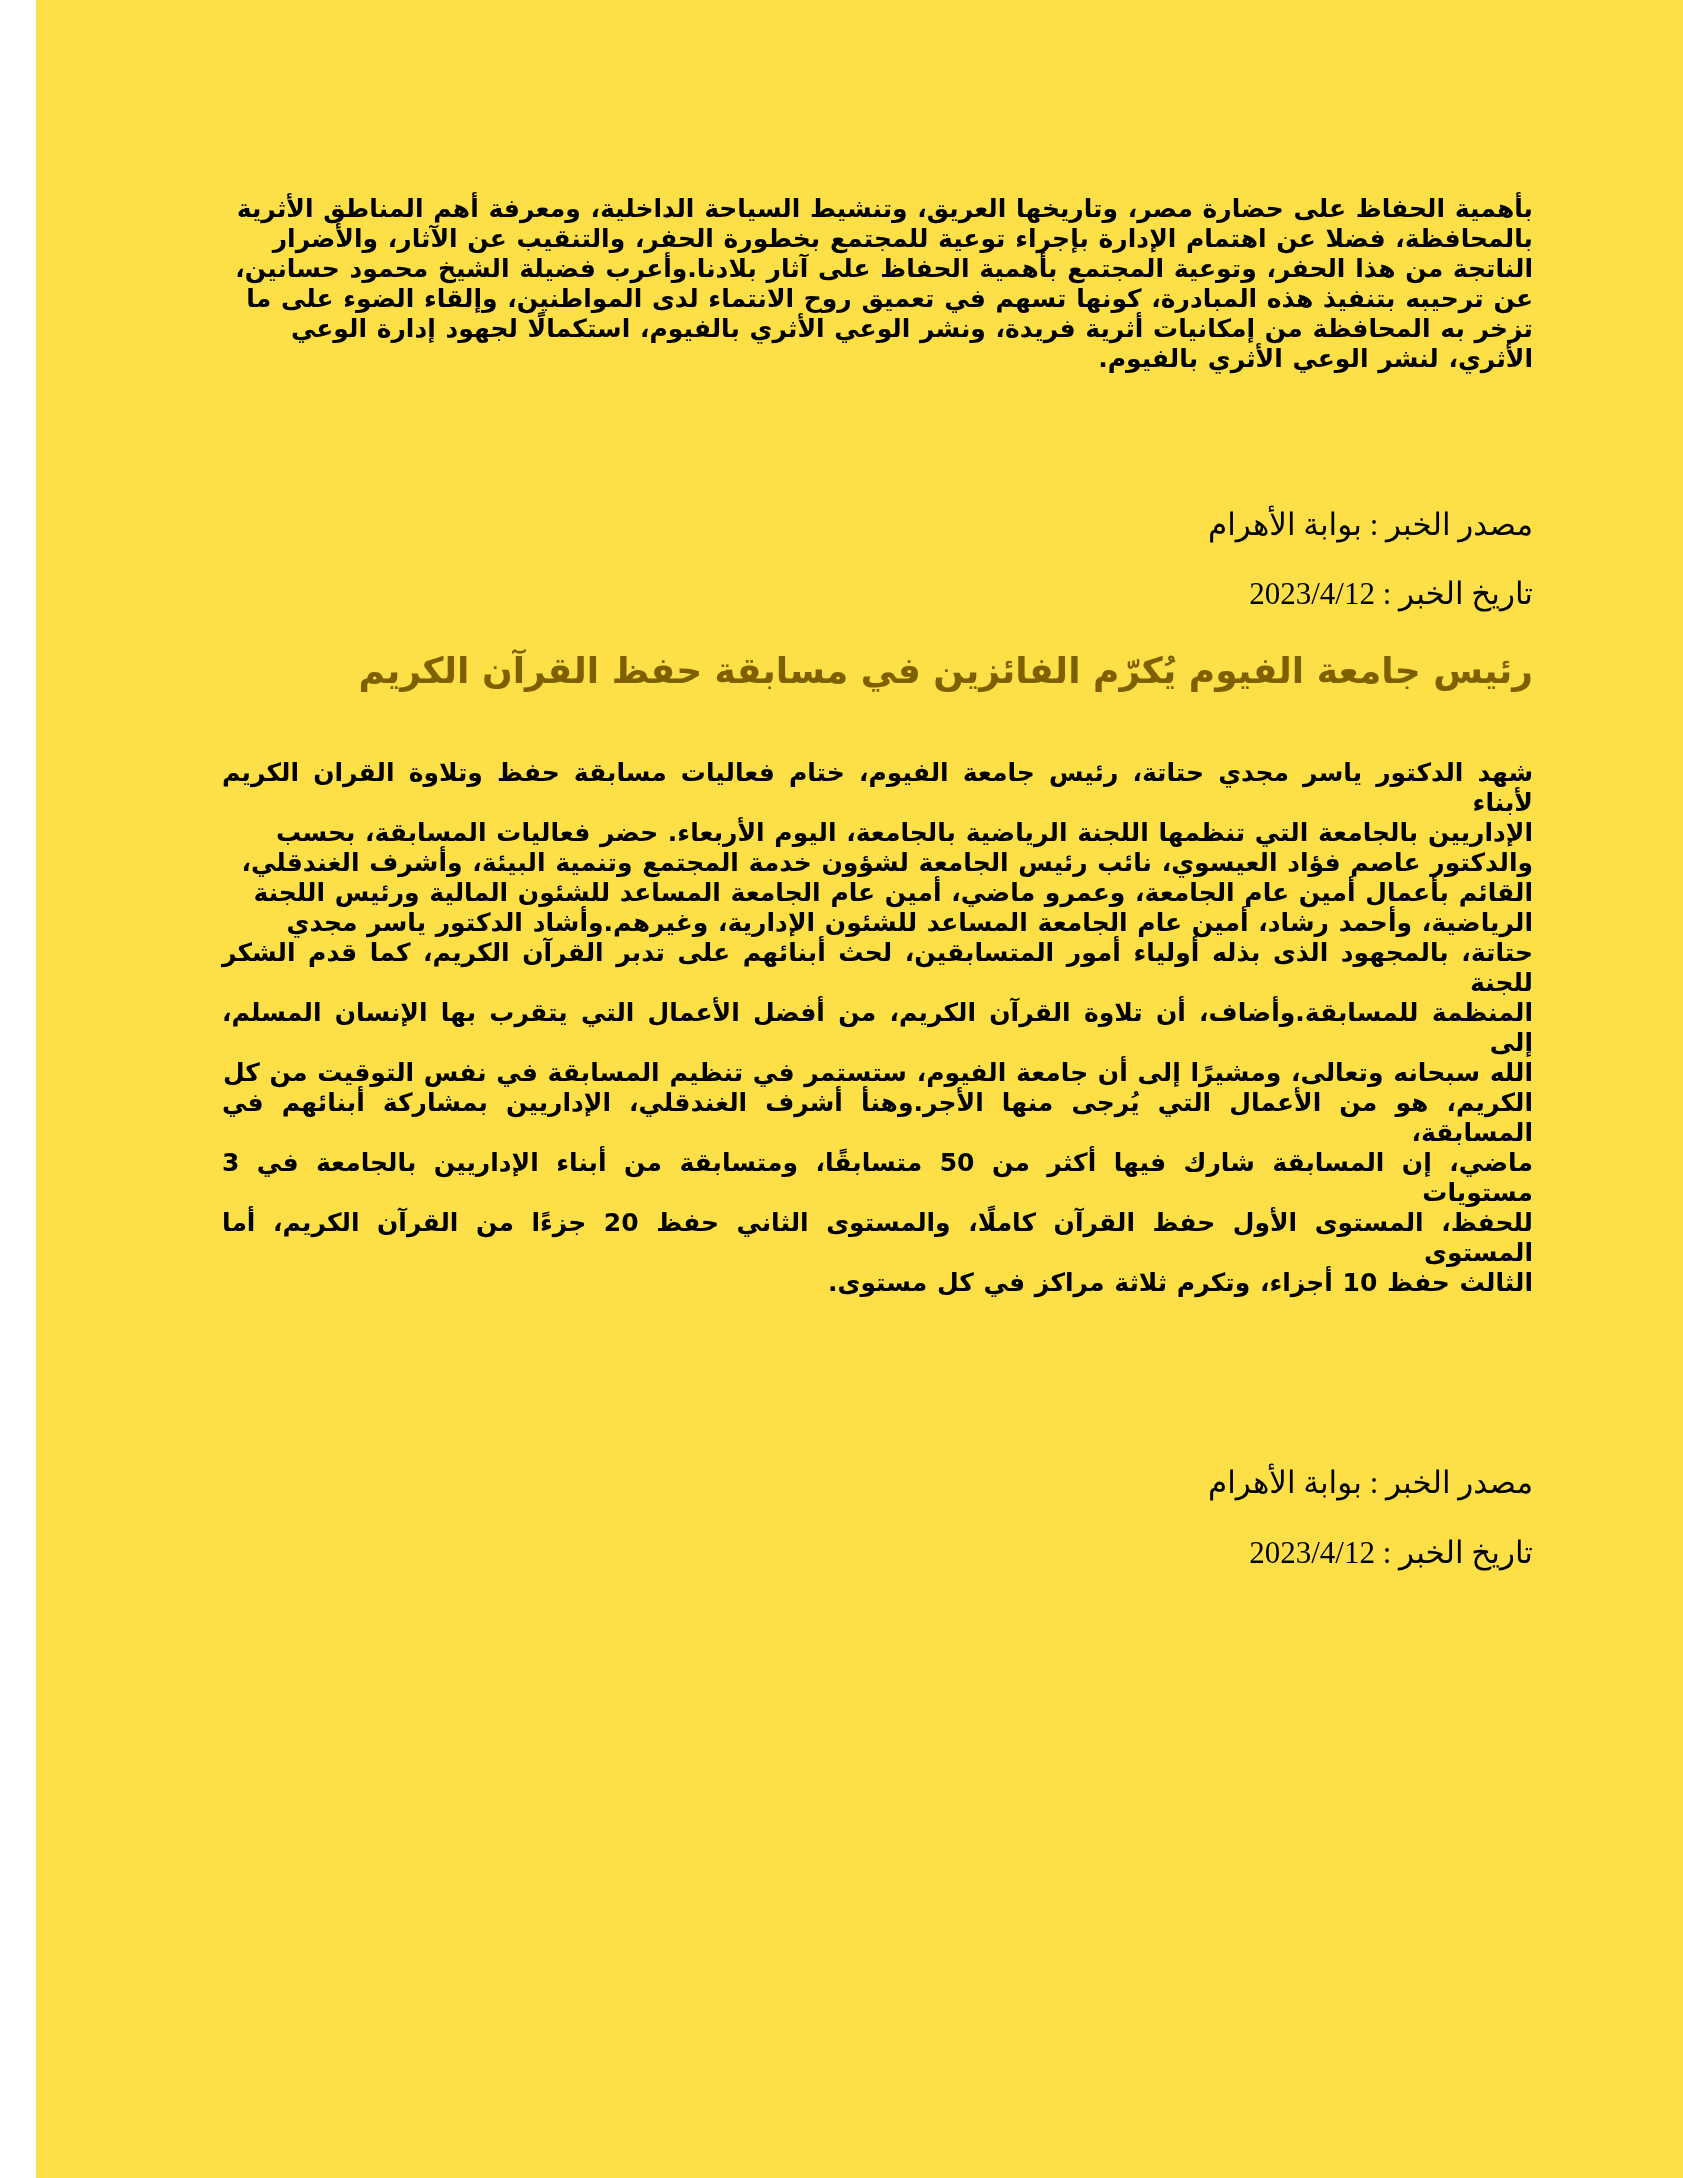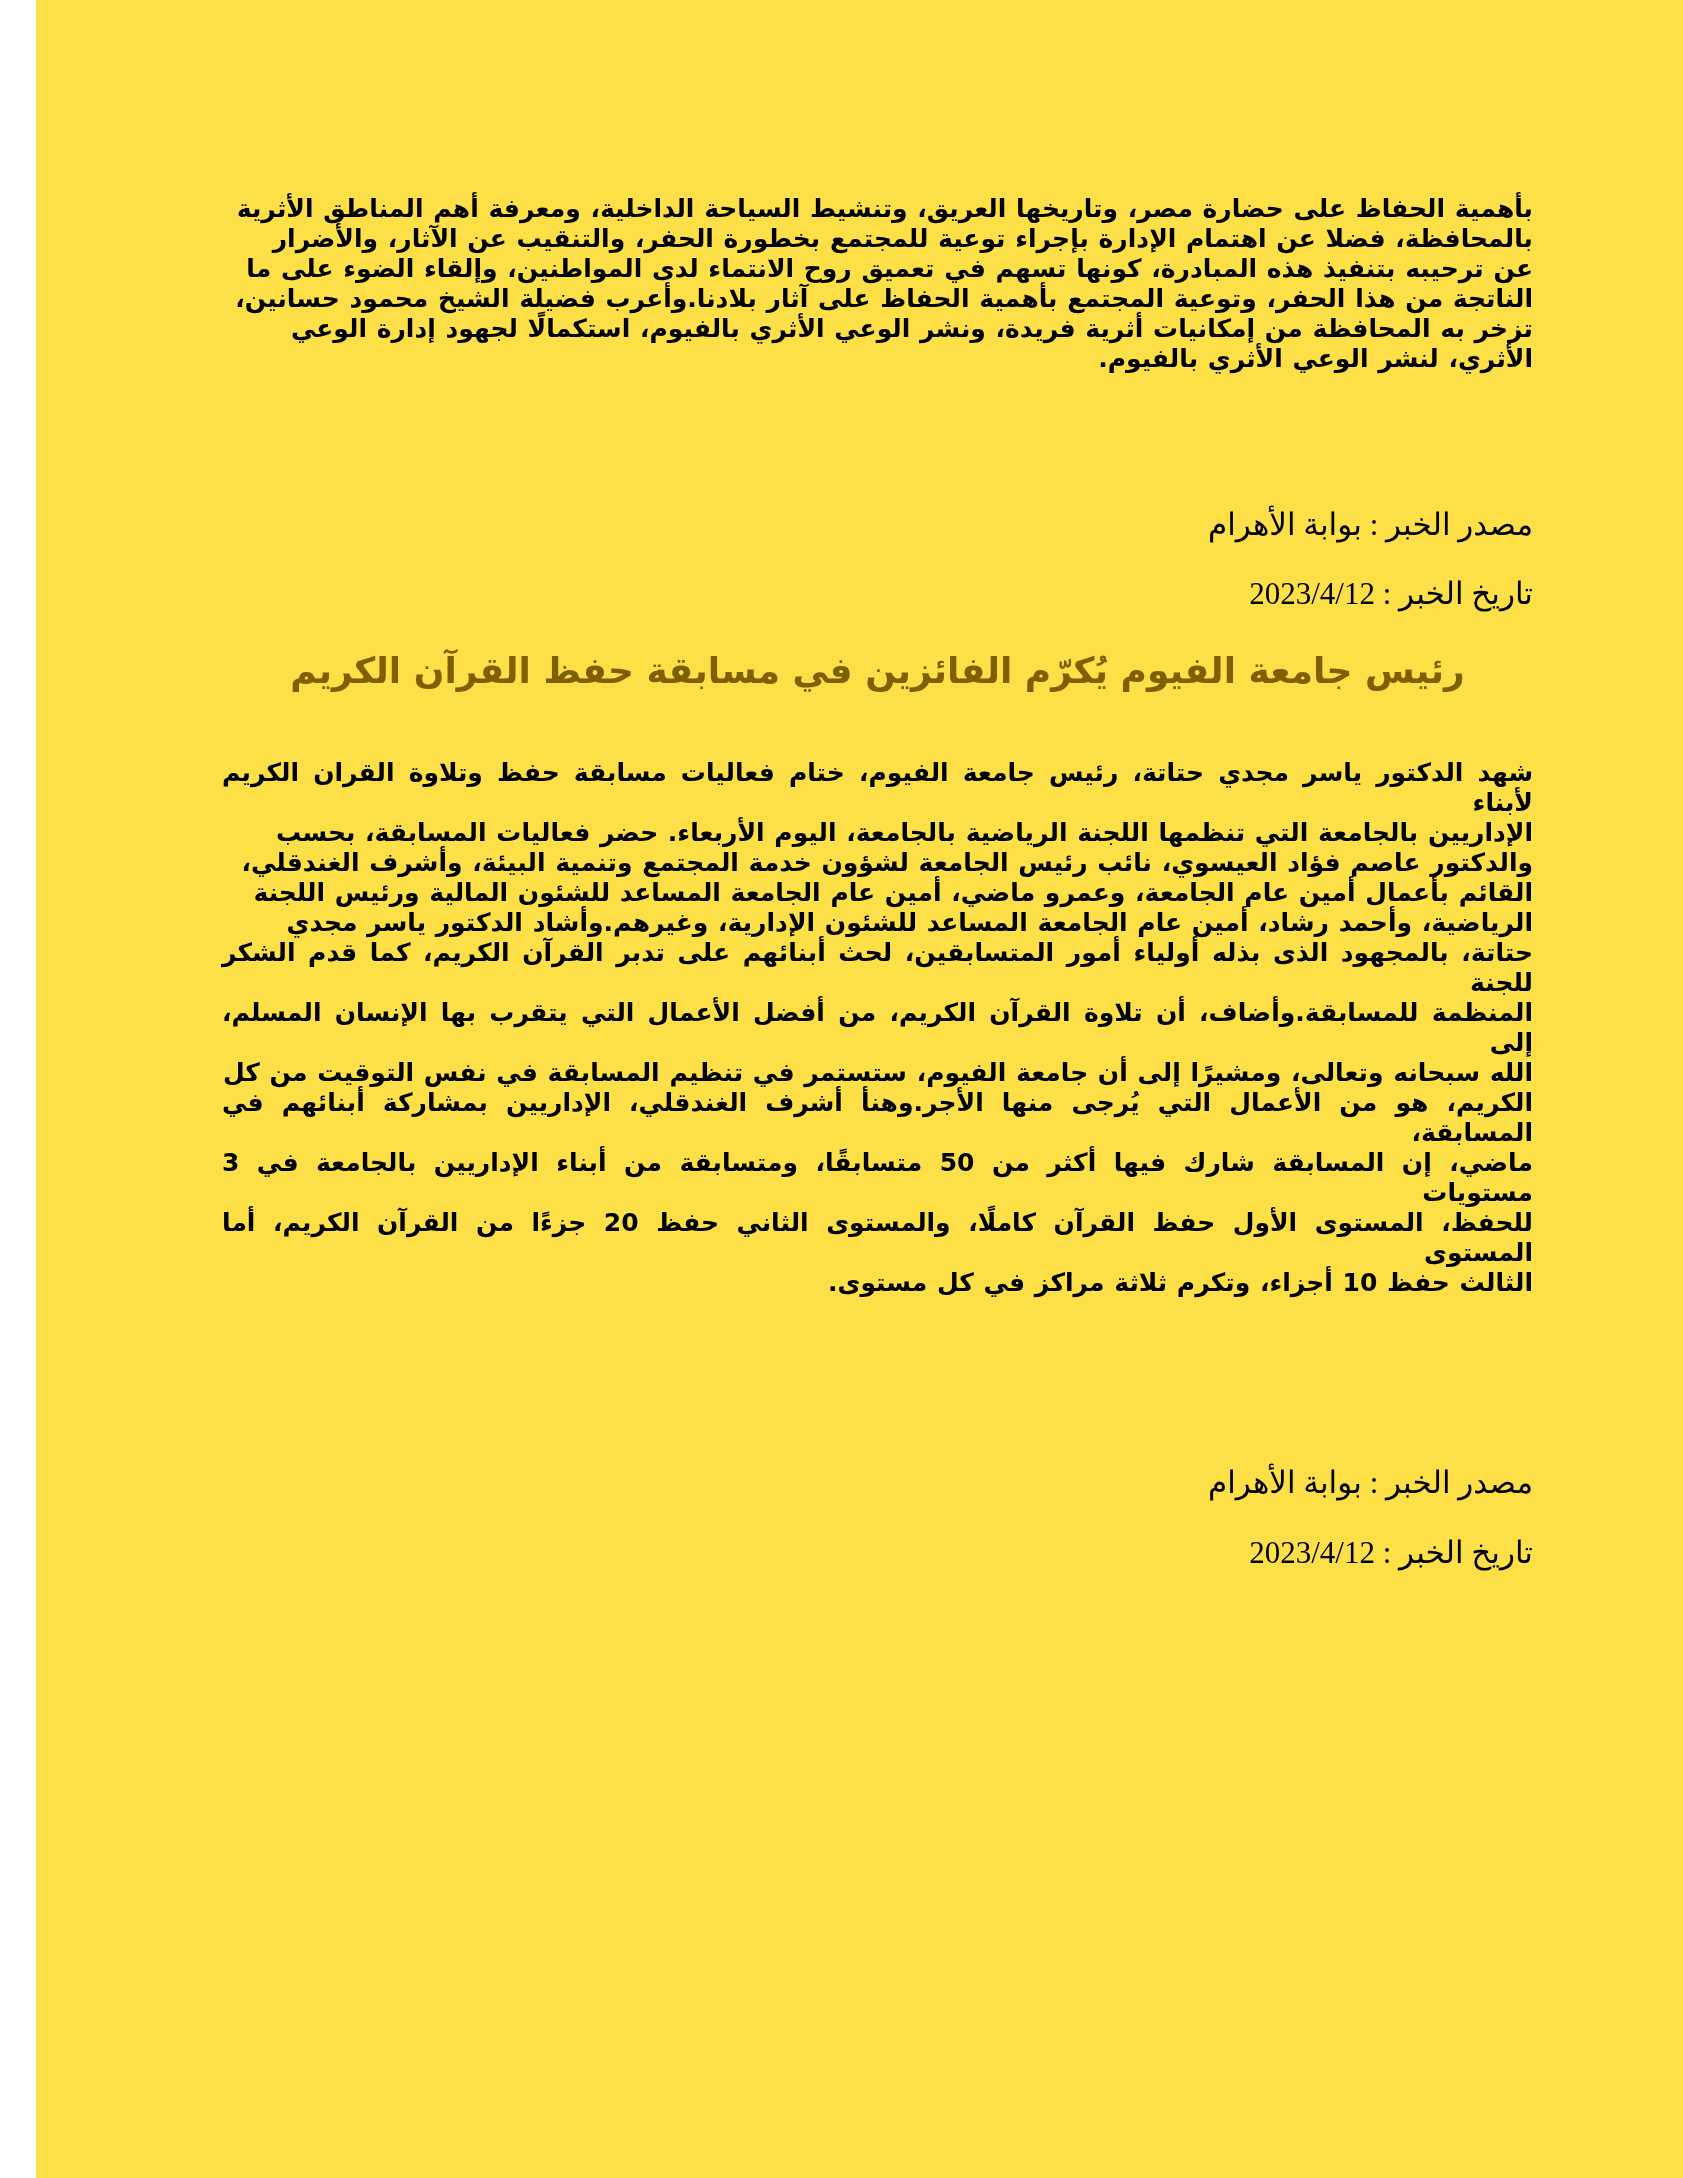--- a/index.html
+++ b/index.html
@@ -69,41 +69,41 @@
     }
   </style>
 </head>
 <body>
 
 <div class="page">
 
   <div class="col" style="top:194px;">
     <p class="para">بأهمية الحفاظ على حضارة مصر، وتاريخها العريق، وتنشيط السياحة الداخلية، ومعرفة أهم المناطق الأثرية</p>
     <p class="para">بالمحافظة، فضلا عن اهتمام الإدارة بإجراء توعية للمجتمع بخطورة الحفر، والتنقيب عن الآثار، والأضرار</p>
+    <p class="para">الناتجة من هذا الحفر، وتوعية المجتمع بأهمية الحفاظ على آثار بلادنا.وأعرب فضيلة الشيخ محمود حسانين،</p>
     <p class="para">عن ترحيبه بتنفيذ هذه المبادرة، كونها تسهم في تعميق روح الانتماء لدى المواطنين، وإلقاء الضوء على ما</p>
-    <p class="para">الناتجة من هذا الحفر، وتوعية المجتمع بأهمية الحفاظ على آثار بلادنا.وأعرب فضيلة الشيخ محمود حسانين،</p>
     <p class="para">تزخر به المحافظة من إمكانيات أثرية فريدة، ونشر الوعي الأثري بالفيوم، استكمالًا لجهود إدارة الوعي</p>
     <p class="para">الأثري، لنشر الوعي الأثري بالفيوم.</p>
   </div>
 
   <div class="col" style="top:507px;">
     <p class="meta">
       <span>مصدر الخبر :</span>
       <span>بوابة الأهرام</span>
     </p>
   </div>
 
   <div class="col" style="top:576px;">
     <p class="meta">
       <span>تاريخ الخبر :</span>
       <span class="num">2023/4/12</span>
     </p>
   </div>
 
-  <h2 class="headline" id="headline" style="top: 649px; color: rgb(127, 96, 0);">رئيس جامعة الفيوم يُكرّم الفائزين في مسابقة حفظ القرآن الكريم</h2>
+  <h2 class="headline" id="headline" style="top: 649px; color: rgb(127, 96, 0); text-align: right;">رئيس جامعة الفيوم يُكرّم الفائزين في مسابقة حفظ القرآن الكريم</h2>
 
   <div class="col" style="top:758px;">
     <p class="para">شهد الدكتور ياسر مجدي حتاتة، رئيس جامعة الفيوم، ختام فعاليات مسابقة حفظ وتلاوة القران الكريم لأبناء</p>
     <p class="para">الإداريين بالجامعة التي تنظمها اللجنة الرياضية بالجامعة، اليوم الأربعاء. حضر فعاليات المسابقة، بحسب</p>
     <p class="para">والدكتور عاصم فؤاد العيسوي، نائب رئيس الجامعة لشؤون خدمة المجتمع وتنمية البيئة، وأشرف الغندقلي،</p>
     <p class="para">القائم بأعمال أمين عام الجامعة، وعمرو ماضي، أمين عام الجامعة المساعد للشئون المالية ورئيس اللجنة</p>
     <p class="para">الرياضية، وأحمد رشاد، أمين عام الجامعة المساعد للشئون الإدارية، وغيرهم.وأشاد الدكتور ياسر مجدي</p>
     <p class="para">حتاتة، بالمجهود الذى بذله أولياء أمور المتسابقين، لحث أبنائهم على تدبر القرآن الكريم، كما قدم الشكر للجنة</p>
     <p class="para">المنظمة للمسابقة.وأضاف، أن تلاوة القرآن الكريم، من أفضل الأعمال التي يتقرب بها الإنسان المسلم، إلى</p>
     <p class="para">الله سبحانه وتعالى، ومشيرًا إلى أن جامعة الفيوم، ستستمر في تنظيم المسابقة في نفس التوقيت من كل</p>

